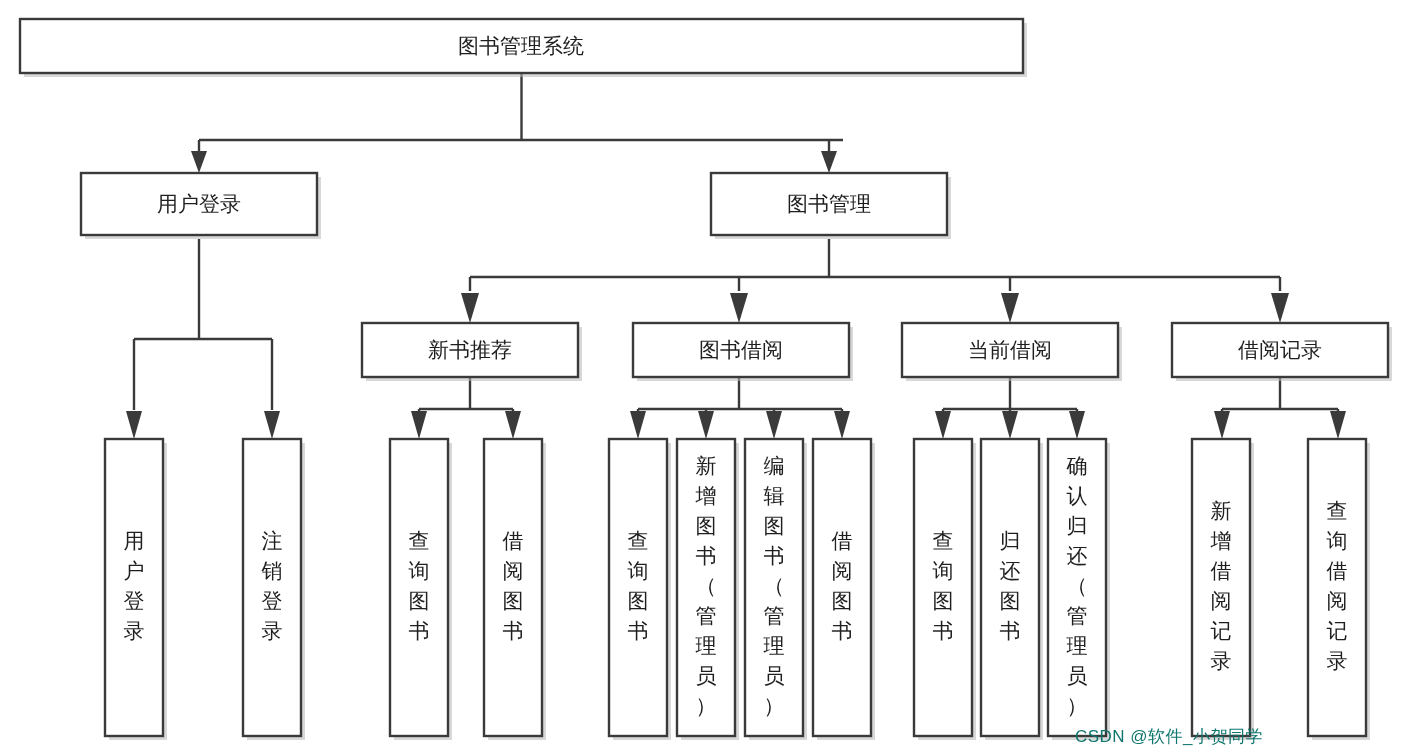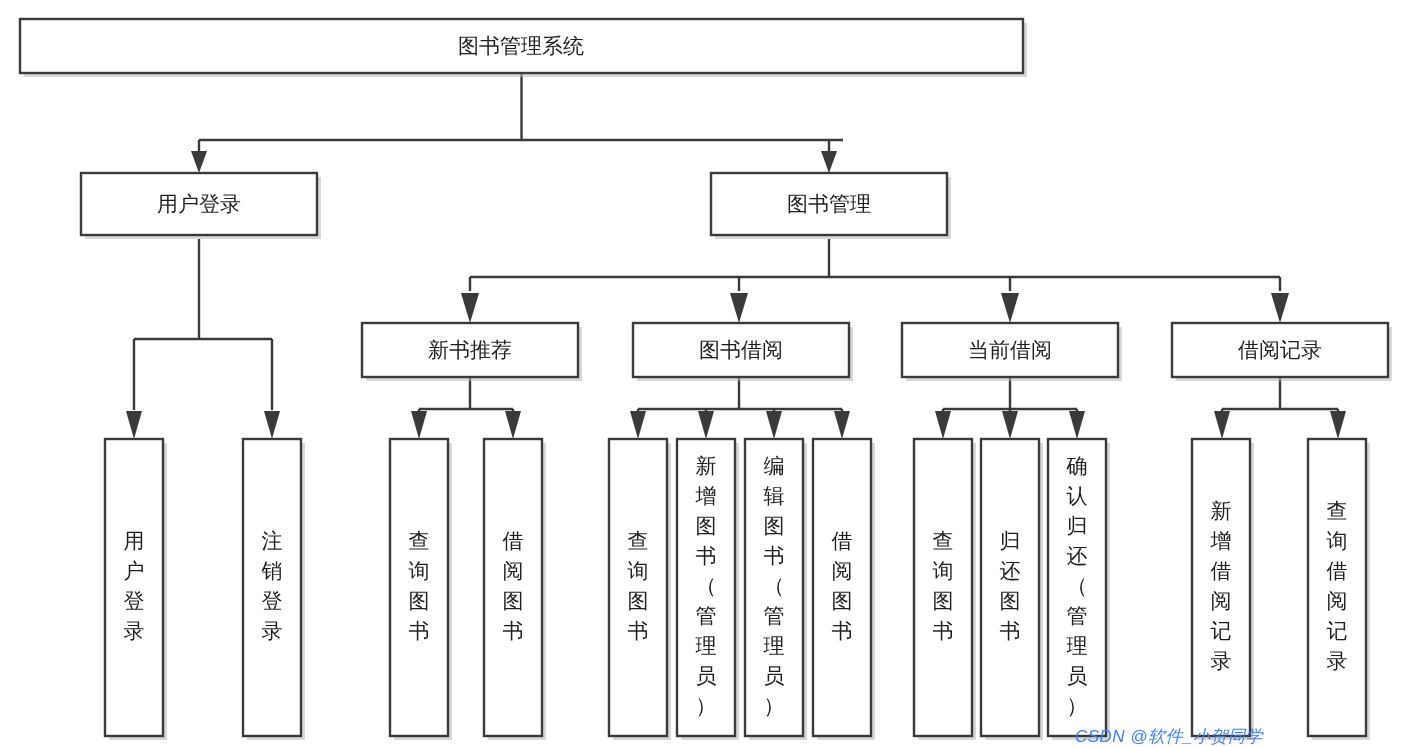--- a/index.html
+++ b/index.html
@@ -57,24 +57,23 @@
     font-size: 21px;
     fill: #1f1f1f;
     text-anchor: middle;
   }
   .watermark {
     position: absolute;
     right: 8px;
     bottom: 4px;
     font-family: "Liberation Sans", "DejaVu Sans", sans-serif;
     font-size: 17px;
-    color: #3b82f6;
+    color: #0f766e;
     white-space: nowrap;
     letter-spacing: 0.5px;
-    font-style: italic;
   }
 </style>
 </head>
 <body>
 
 <div id="diagram-root">
   <svg class="diagram" viewBox="0 0 1405 747" xmlns="http://www.w3.org/2000/svg">
 
     <g>
       <path class="connector" d="M521.5 68 L521.5 135"></path>

